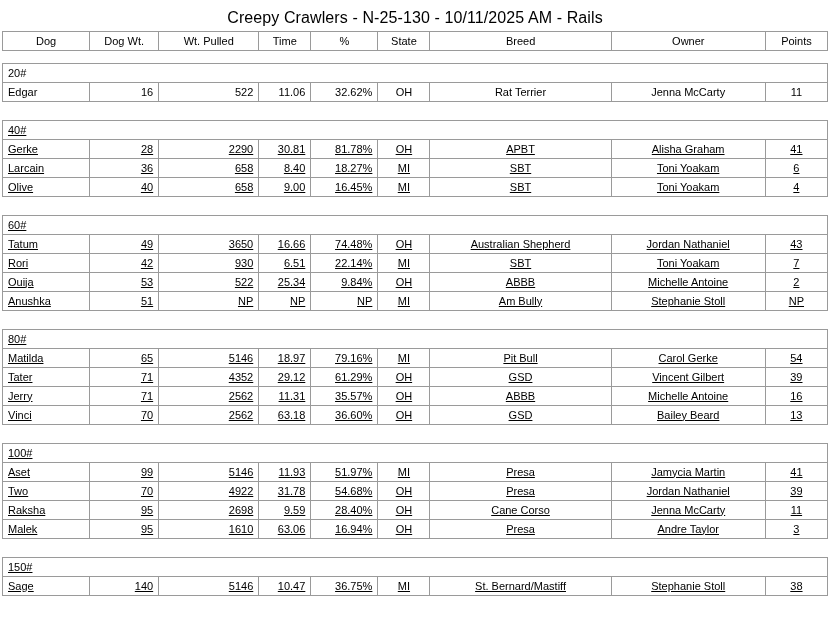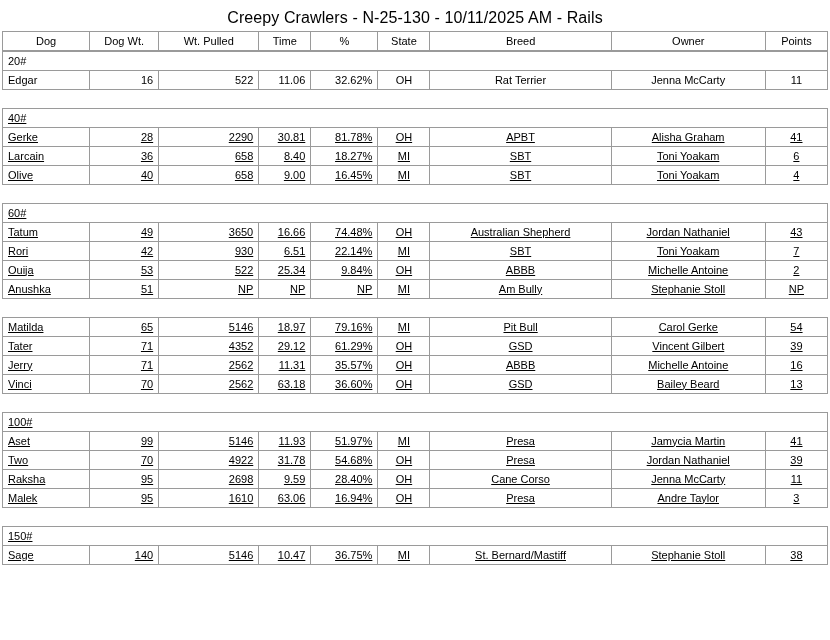--- a/index.html
+++ b/index.html
@@ -33,21 +33,21 @@
     table-layout: fixed;
     width: 826px;
     margin: 0 2px;
     font-size: 11px;
   }
   table.grid + table.grid {
     margin-top: 18px;
     text-decoration: underline;
   }
   table.grid.header-table {
-    margin-bottom: 0;
+    margin-bottom: 12px;
   }
   table.grid td, table.grid th {
     border: 1px solid #9a9a9a;
     height: 19px;
     padding: 0 5px;
     font-weight: normal;
     font-size: 11px;
     line-height: 17px;
     box-sizing: border-box;
     overflow: hidden;
@@ -270,20 +270,23 @@
           <col class="w-dogwt">
           <col class="w-pulled">
           <col class="w-time">
           <col class="w-pct">
           <col class="w-state">
           <col class="w-breed">
           <col class="w-owner">
           <col class="w-points">
         </colgroup>
         <tbody>
+          <tr class="classband">
+            <td colspan="9">80#</td>
+          </tr>
           <tr class="datarow">
             <td class="c-dog">Matilda</td>
             <td class="c-num">65</td>
             <td class="c-num">5146</td>
             <td class="c-num">18.97</td>
             <td class="c-num">79.16%</td>
             <td class="c-center">MI</td>
             <td class="c-center">Pit Bull</td>
             <td class="c-center">Carol Gerke</td>
             <td class="c-center">54</td>

